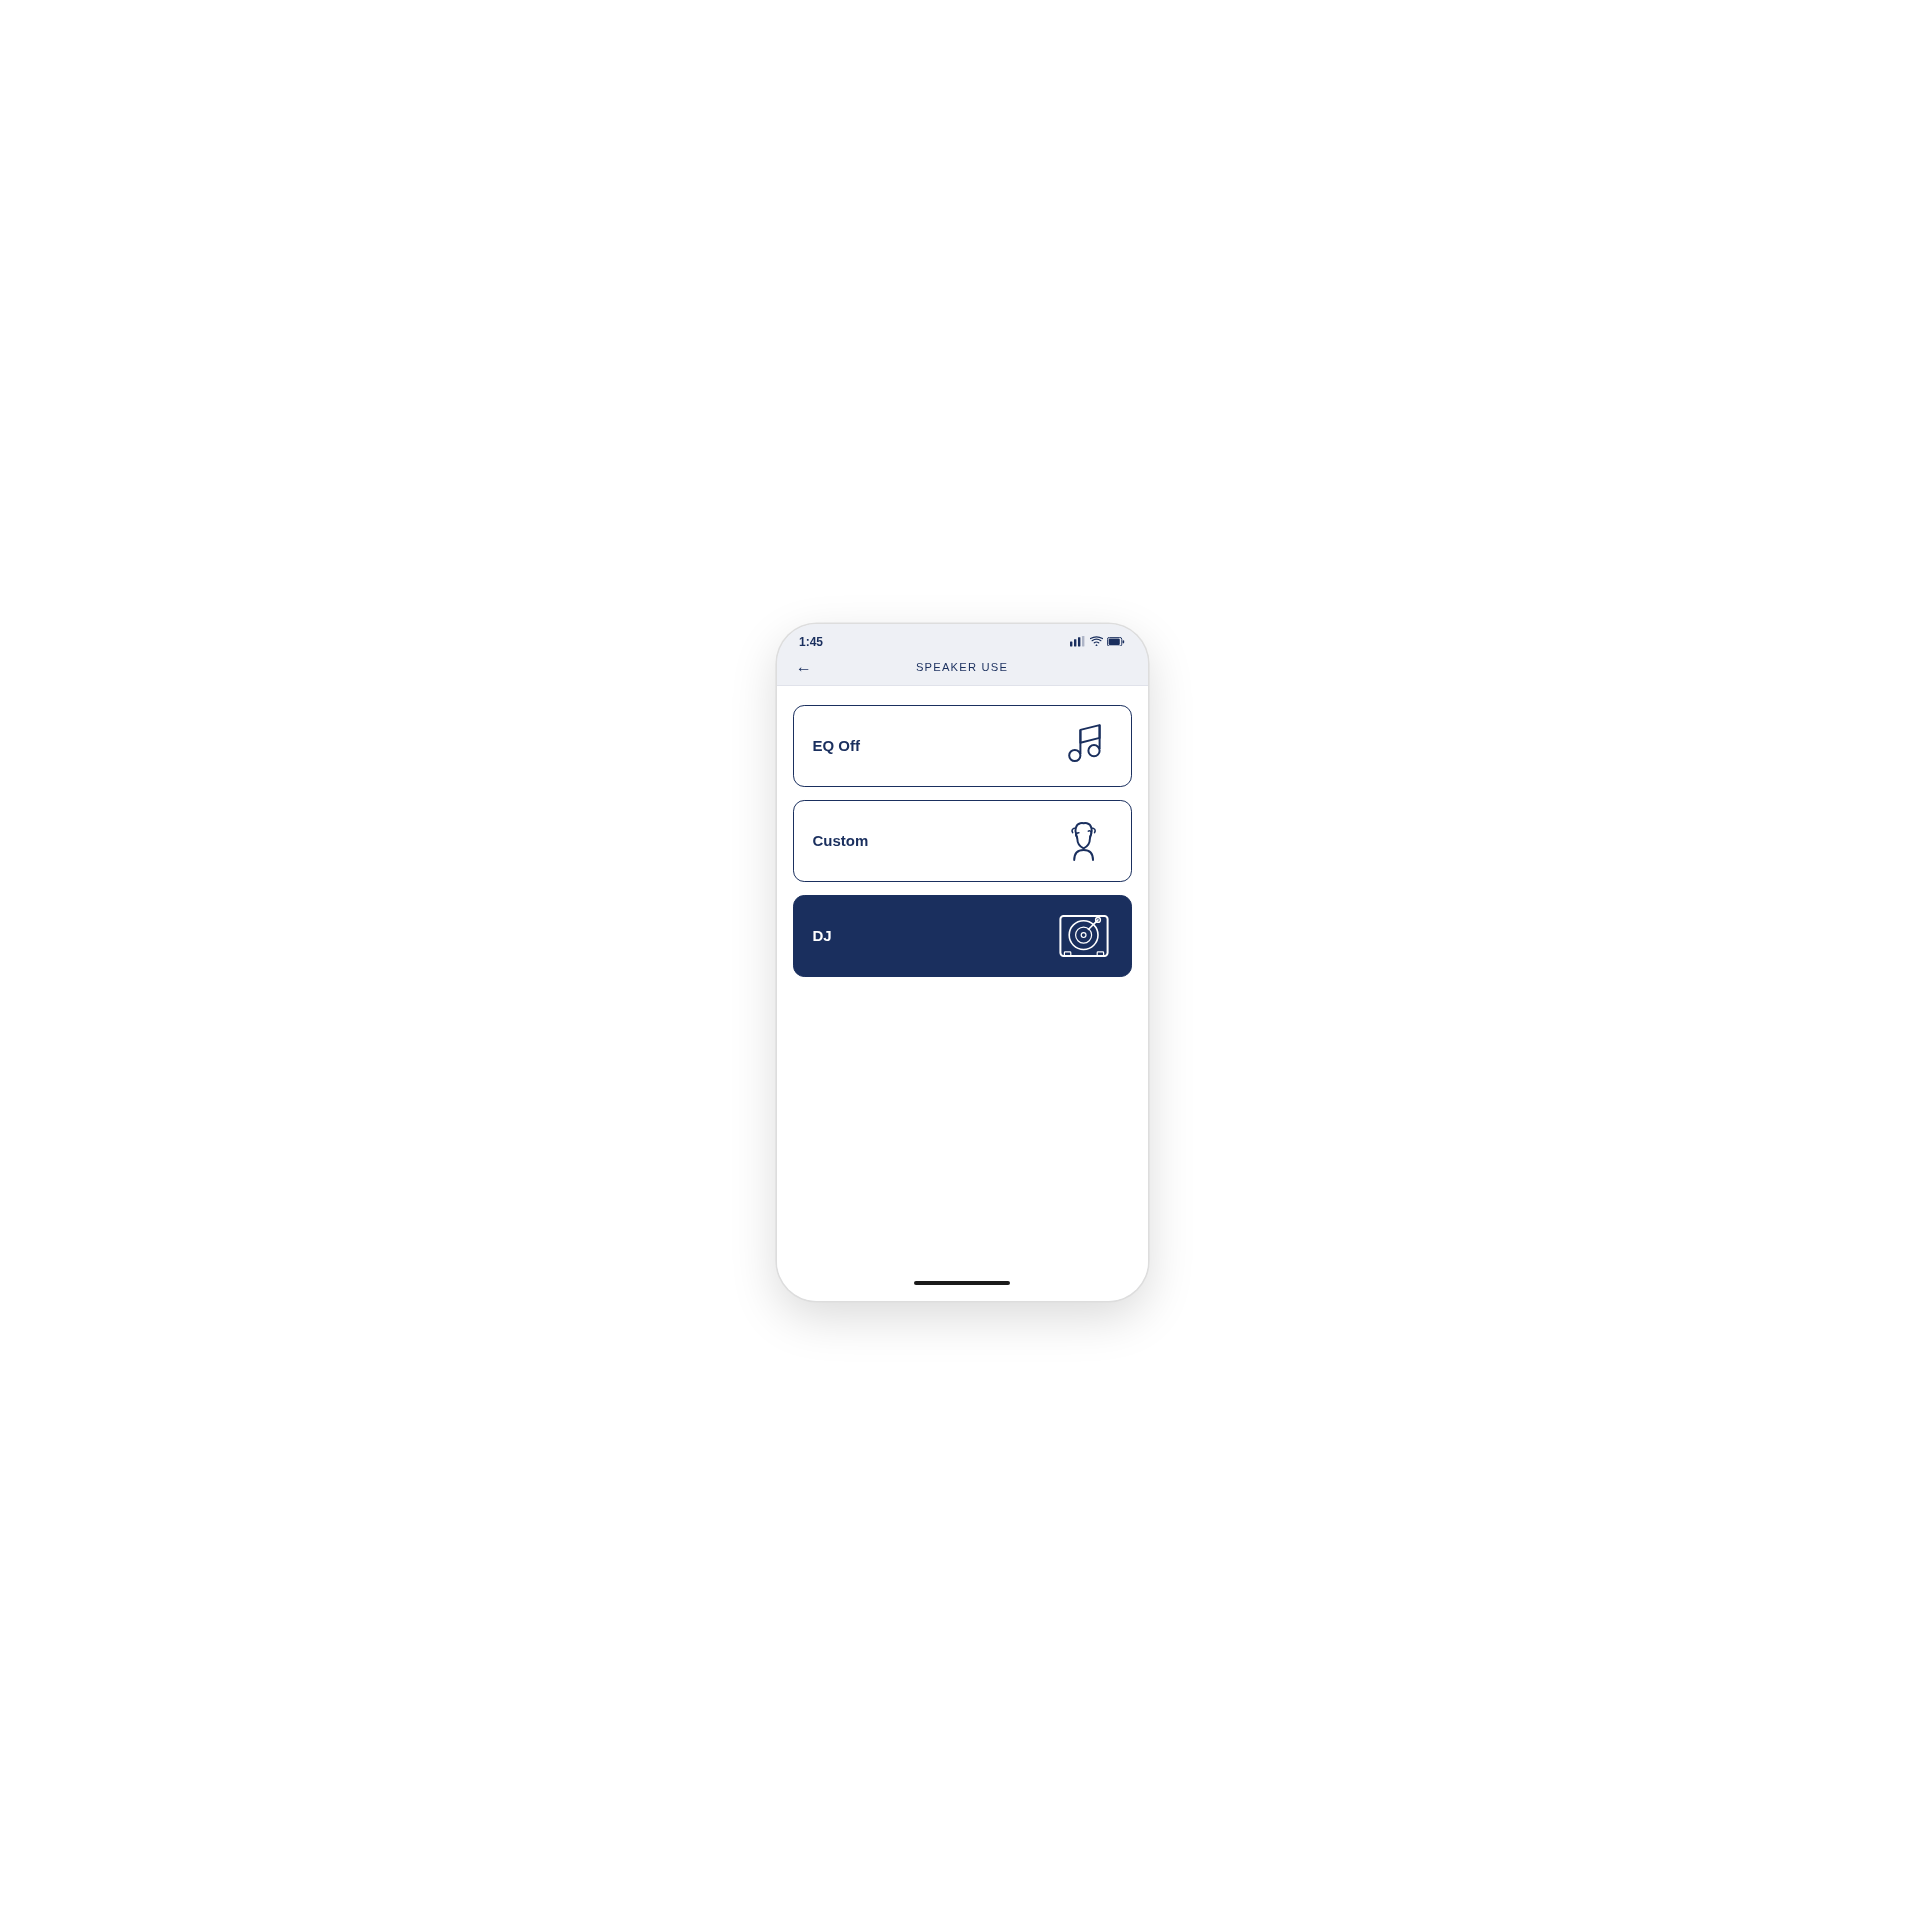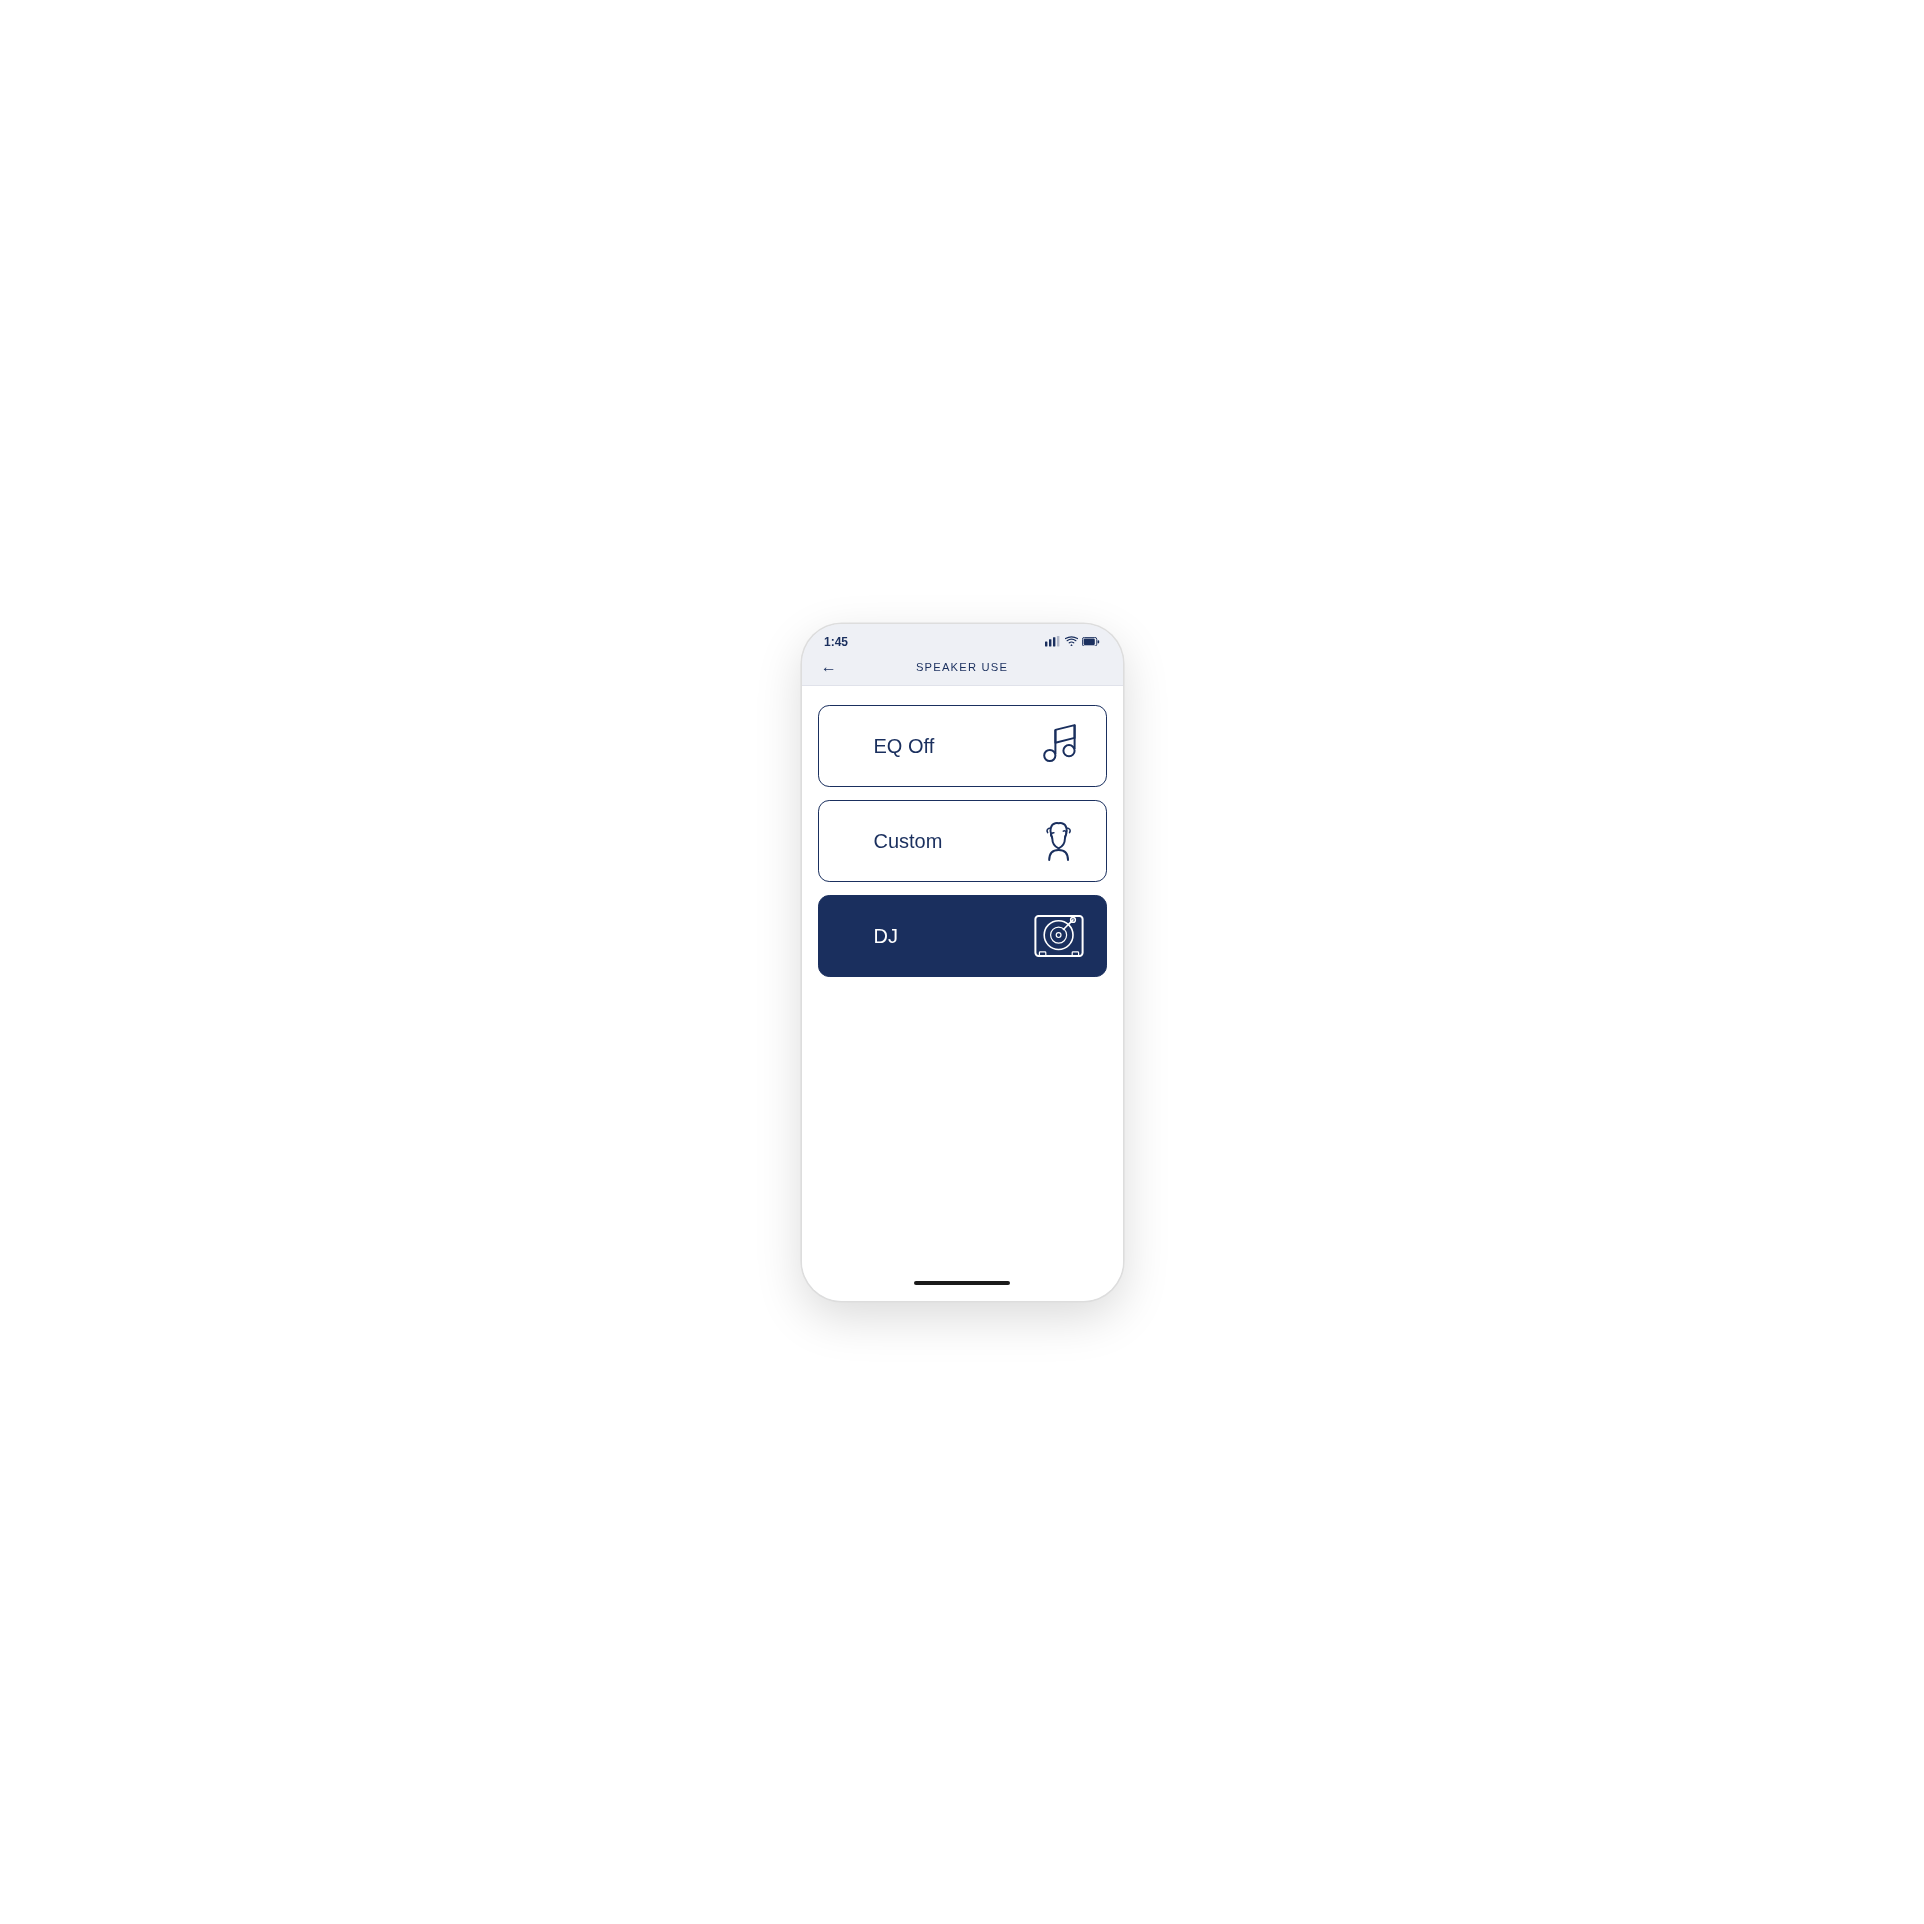--- a/index.html
+++ b/index.html
@@ -7,21 +7,21 @@
     body {
       background: #ffffff;
       display: flex;
       justify-content: center;
       align-items: center;
       min-height: 100vh;
       font-family: -apple-system, BlinkMacSystemFont, 'Helvetica Neue', Arial, sans-serif;
     }
 
     .phone-frame {
-      width: 321px;
+      width: 371px;
       min-height: 677px;
       background: #f2f3f7;
       border-radius: 40px;
       box-shadow: 0 0 0 1.6px #ddd, 0 16px 48px rgba(0,0,0,0.15);
       overflow: hidden;
       display: flex;
       flex-direction: column;
       position: relative;
     }
 
@@ -98,25 +98,24 @@
       background: #ffffff;
       min-height: 72px;
     }
 
     .option-card.active {
       background: #1a2f5e;
       border-color: #1a2f5e;
     }
 
     .option-label {
-      font-size: 20px;
-      color: #1a2f5e;
-      font-weight: 400;
+      font-size: 15px;
+      color: #1a2f5e;
+      font-weight: 700;
       line-height: 1.3;
-      margin-left: 36px;
     }
 
     .option-card.active .option-label {
       color: #ffffff;
     }
 
     .option-icon {
       width: 56px;
       height: 48px;
       display: flex;

